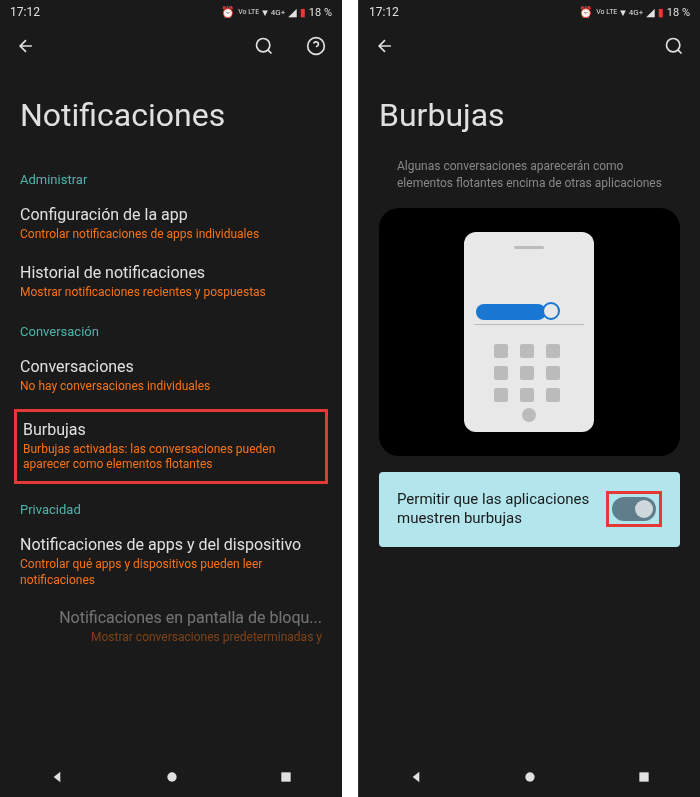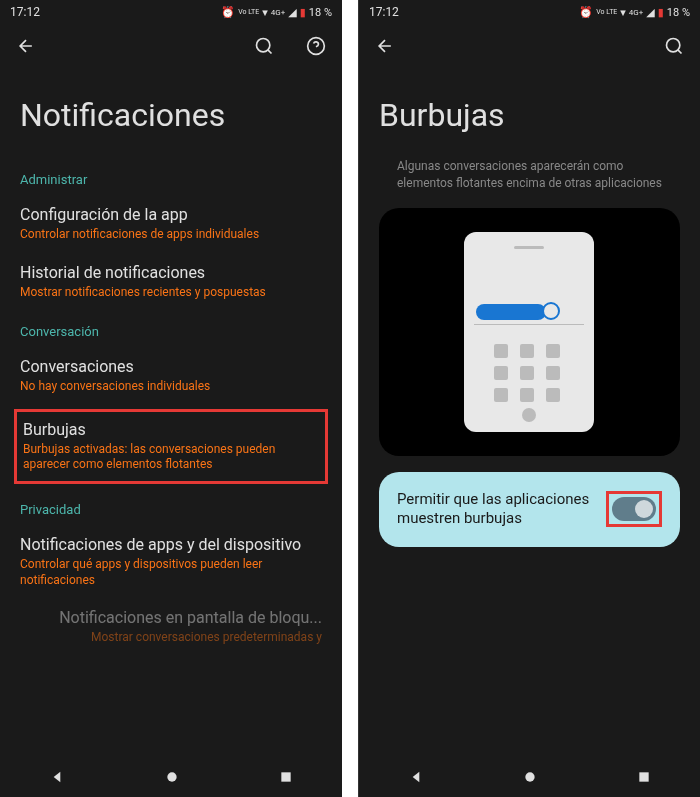--- a/index.html
+++ b/index.html
@@ -34,21 +34,21 @@
 
 .phone-mock { width: 130px; height: 200px; background: #e8e8e8; border-radius: 12px; padding: 14px 10px; position: relative; }
 .phone-speaker { width: 30px; height: 3px; background: #bbb; border-radius: 2px; margin: 0 auto 40px; }
 .bubble-notif { background: #1976d2; width: 70px; height: 16px; border-radius: 8px; position: absolute; left: 12px; top: 72px; }
 .bubble-circle { width: 18px; height: 18px; border: 2px solid #1976d2; border-radius: 50%; background: #e8e8e8; position: absolute; left: 78px; top: 70px; }
 .phone-line { position: absolute; left: 10px; right: 10px; top: 92px; height: 1px; background: #bbb; }
 .keypad { display: grid; grid-template-columns: repeat(3, 1fr); gap: 8px; position: absolute; bottom: 30px; left: 30px; right: 30px; }
 .key { width: 14px; height: 14px; background: #bbb; border-radius: 2px; }
 .home-btn { width: 14px; height: 14px; background: #bbb; border-radius: 50%; position: absolute; bottom: 10px; left: 50%; transform: translateX(-50%); }
 
-.toggle-card { background: #b3e5ec; border-radius: 20px; padding: 18px; display: flex; align-items: center; gap: 12px; }
+.toggle-card { background: #b3e5ec; border-radius: 4px; padding: 18px; display: flex; align-items: center; gap: 12px; }
 .toggle-label { color: #1a1a1a; font-size: 15px; flex: 1; line-height: 1.3; }
 .toggle-wrap { border: 3px solid #e53935; padding: 3px; }
 .switch { width: 44px; height: 24px; background: #607d8b; border-radius: 12px; position: relative; cursor: pointer; }
 .switch-thumb { width: 18px; height: 18px; background: #cfd8dc; border-radius: 50%; position: absolute; right: 3px; top: 3px; }
 
 .nav-bar { height: 40px; display: flex; justify-content: space-around; align-items: center; }
 .nav-btn { color: #e0e0e0; cursor: pointer; display: flex; }
 
 .faded { opacity: 0.45; text-align: right; }
 svg { display: block; }

